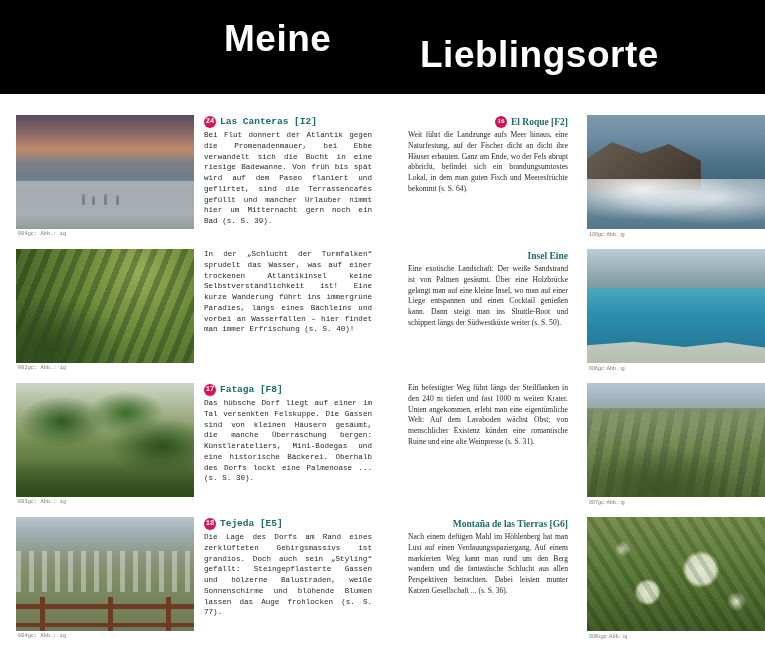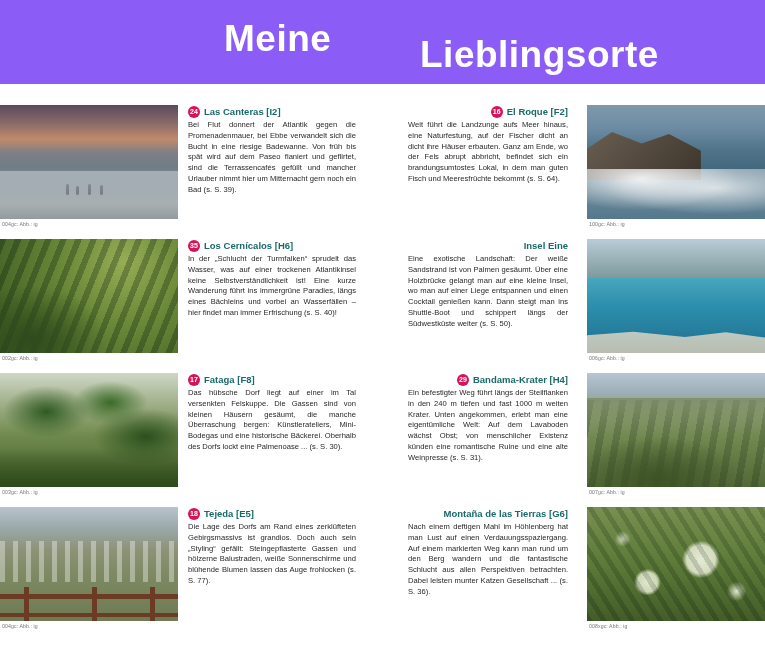--- a/index.html
+++ b/index.html
@@ -12,22 +12,22 @@
     height: 648px;
     background: #ffffff;
     font-family: "Liberation Sans", sans-serif;
     overflow: hidden;
   }
 
   
   .header {
     position: relative;
     width: 765px;
-    height: 84px;
-    background: #8b5cf6;
+    height: 94px;
+    background: #000000;
   }
   .header .title-wrap {
     position: absolute;
     left: 0; top: 0;
     width: 765px; height: 78px;
     display: flex;
     align-items: center;
   }
   .header .title-left {
     position: absolute;
@@ -60,21 +60,21 @@
     height: 565px;
     background: #ffffff;
   }
 
   
   .entry {
     position: absolute;
     width: 375px;
     height: 125px;
   }
-  .entry.left  { left: 0px; }
+  .entry.left  { left: 16px; font-family: Liberation Mono, monospace; }
   .entry.right { left: 390px; }
 
   .row1 { top: 16px; }
   .row2 { top: 150px; }
   .row3 { top: 284px; }
   .row4 { top: 418px; padding-left: 38px; }
 
   
   .photo {
     position: absolute;
@@ -97,21 +97,21 @@
   .entry.left .credit  { left: 2px; }
   .entry.right .credit { left: 199px; }
 
   
   .textblock {
     position: absolute;
     top: 0;
     width: 168px;
   }
   .entry.left .textblock  { left: 188px; }
-  .entry.right .textblock { left: 10px; }
+  .entry.right .textblock { left: 10px; font-family: Liberation Serif, serif; }
 
   .entry-head {
     display: flex;
     align-items: center;
     gap: 4px;
     margin-bottom: 2px;
     height: 13px;
   }
   .entry.right .entry-head {
     justify-content: flex-end;
@@ -330,24 +330,20 @@
       <div class="entry-body">Bei Flut donnert der Atlantik gegen die Promenadenmauer, bei Ebbe verwandelt sich die Bucht in eine riesige Badewanne. Von früh bis spät wird auf dem Paseo flaniert und geflirtet, sind die Terrassencafés gefüllt und mancher Urlauber nimmt hier um Mitternacht gern noch ein Bad (s. S. 39).</div>
     </div>
   </div>
 
   <div class="entry left row2">
     <div class="photo">
       <div class="ph ph-cernicalos"></div>
     </div>
     <div class="credit">002gc: Abb.: ig</div>
     <div class="textblock">
-      <div class="entry-head">
-        <span class="badge">35</span>
-        <span class="entry-title">Los Cernícalos [H6]</span>
-      </div>
       <div class="entry-body">In der „Schlucht der Turmfalken“ sprudelt das Wasser, was auf einer trockenen Atlantikinsel keine Selbstverständlichkeit ist! Eine kurze Wanderung führt ins immergrüne Paradies, längs eines Bächleins und vorbei an Wasserfällen – hier findet man immer Erfrischung (s. S. 40)!</div>
     </div>
   </div>
 
   <div class="entry left row3">
     <div class="photo">
       <div class="ph ph-fataga"></div>
     </div>
     <div class="credit">003gc: Abb.: ig</div>
     <div class="textblock">
@@ -406,24 +402,20 @@
       <div class="entry-body">Eine exotische Landschaft: Der weiße Sandstrand ist von Palmen gesäumt. Über eine Holzbrücke gelangt man auf eine kleine Insel, wo man auf einer Liege entspannen und einen Cocktail genießen kann. Dann steigt man ins Shuttle-Boot und schippert längs der Südwestküste weiter (s. S. 50).</div>
     </div>
   </div>
 
   <div class="entry right row3">
     <div class="photo">
       <div class="ph ph-bandama"></div>
     </div>
     <div class="credit">007gc: Abb.: ig</div>
     <div class="textblock">
-      <div class="entry-head">
-        <span class="badge">29</span>
-        <span class="entry-title">Bandama-Krater [H4]</span>
-      </div>
       <div class="entry-body">Ein befestigter Weg führt längs der Steilflanken in den 240 m tiefen und fast 1000 m weiten Krater. Unten angekommen, erlebt man eine eigentümliche Welt: Auf dem Lavaboden wächst Obst; von menschlicher Existenz künden eine romantische Ruine und eine alte Weinpresse (s. S. 31).</div>
     </div>
   </div>
 
   <div class="entry right row4">
     <div class="photo">
       <div class="ph ph-tierras"></div>
     </div>
     <div class="credit">008xgc: Abb.: ig</div>
     <div class="textblock">

